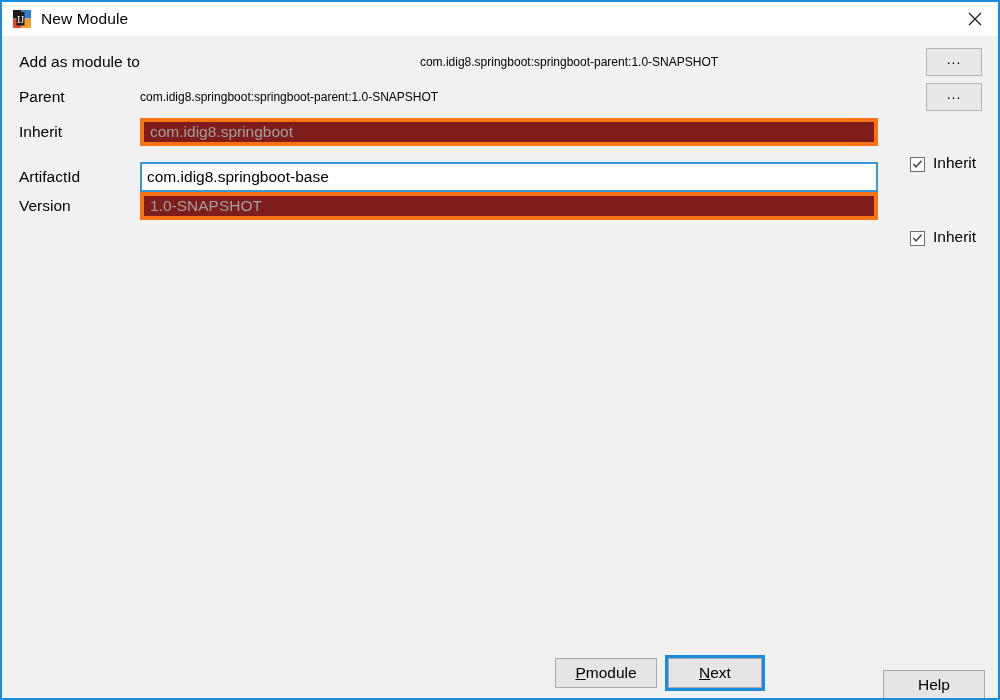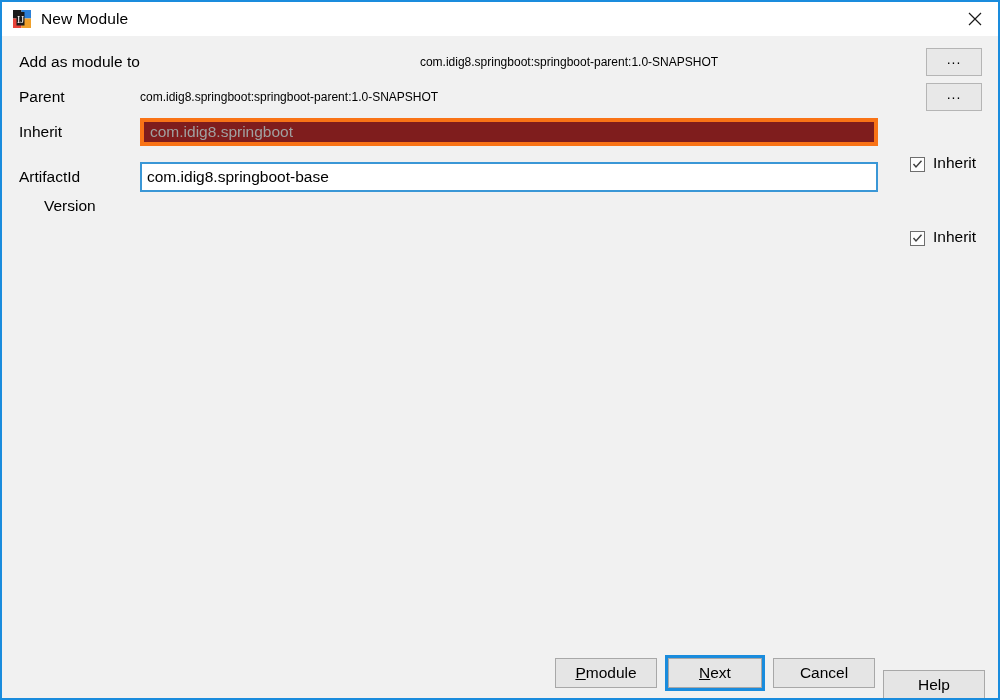--- a/index.html
+++ b/index.html
@@ -84,21 +84,21 @@
     left: 0;
     right: 0;
     height: 30px;
     display: flex;
     align-items: center;
   }
   .row-0 { top: 11px; text-align: center; }
   .row-1 { top: 46px; }
   .row-2 { top: 81px; }
   .row-3 { top: 126px; }
-  .row-4 { top: 155px; margin-left: 25px; }
+  .row-4 { top: 155px; }
 
   .lbl {
     width: 138px;
     padding-left: 17px;
     box-sizing: border-box;
     font-size: 15.5px;
     color: #000000;
     white-space: nowrap;
     flex: 0 0 auto;
   }
@@ -281,20 +281,21 @@
         <input class="field disabled" type="text" disabled="" value="com.idig8.springboot" style="">
       </div>
 
       <div class="row row-3">
         <div class="lbl">ArtifactId</div>
         <input class="field focused" type="text" value="com.idig8.springboot-base" style="">
       </div>
 
       <div class="row row-4">
         <div class="lbl">Version</div>
+        <input class="field disabled" type="text" disabled="" value="1.0-SNAPSHOT" style="">
       </div>
 
       <button class="browse-btn browse-0">
         <span class="ellipsis-dots">...</span>
       </button>
       <button class="browse-btn browse-1">
         <span class="ellipsis-dots">...</span>
       </button>
 
       <div class="inherit inherit-0">
@@ -324,23 +325,20 @@
           <span>module</span>
       </button>
 
       <button class="btn btn-next">
         <span class="inner">
           <span class="mn">N</span>
             <span>ext</span>
         </span>
       </button>
 
-      <button class="btn btn-cancel">
-        <span>Cancel</span>
-      </button>
 
       <button class="btn btn-help">
         <span>Help</span>
       </button>
 
     </div>
 
   </div>
 </div>
 

